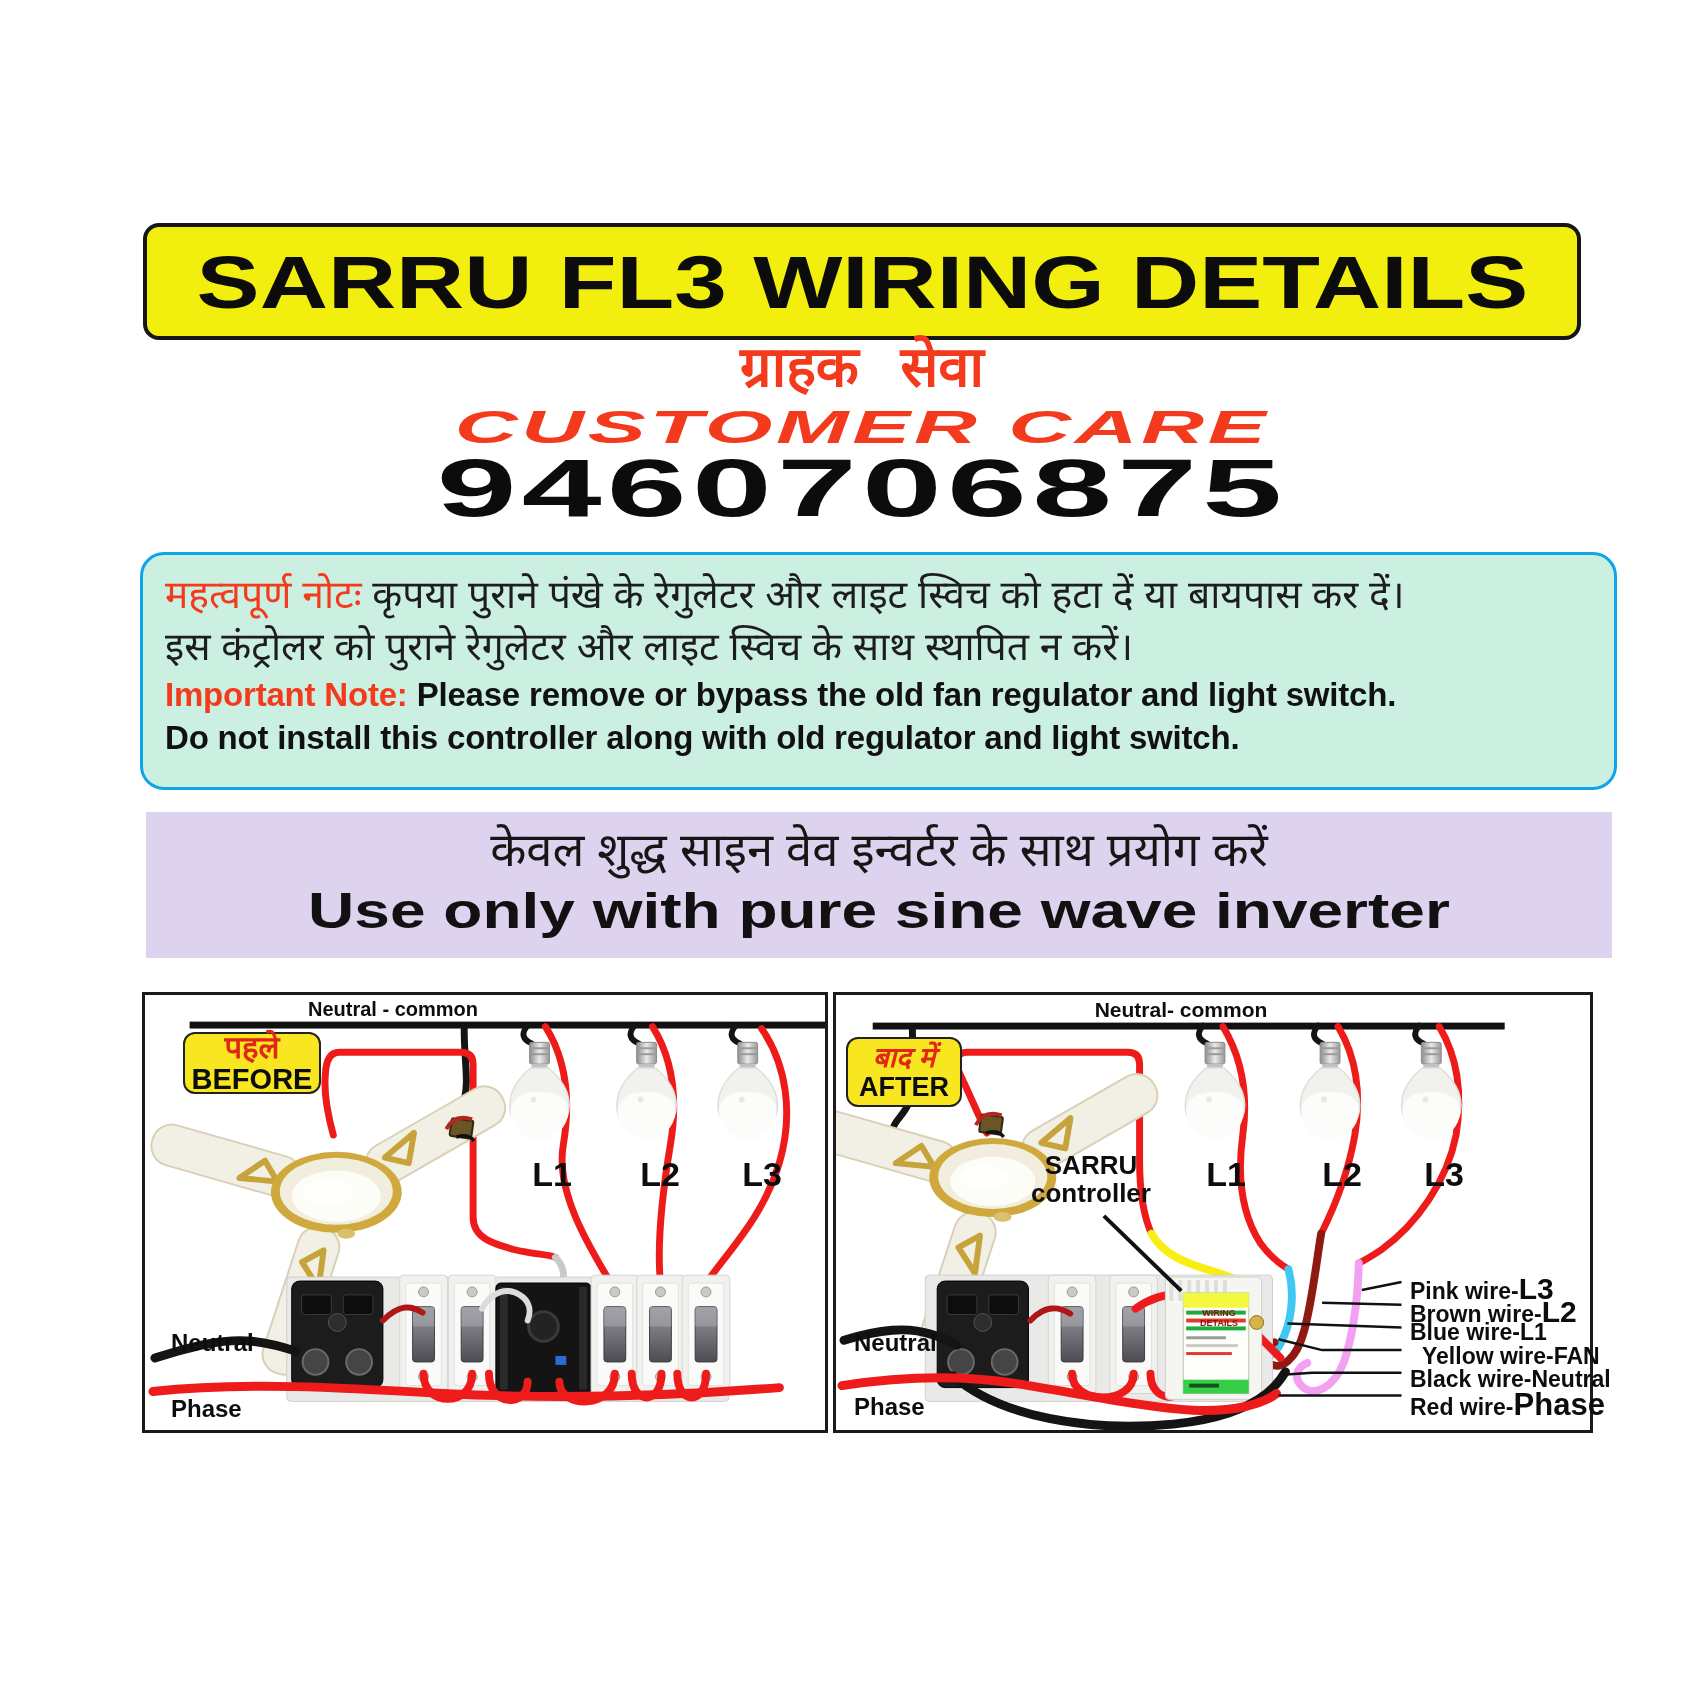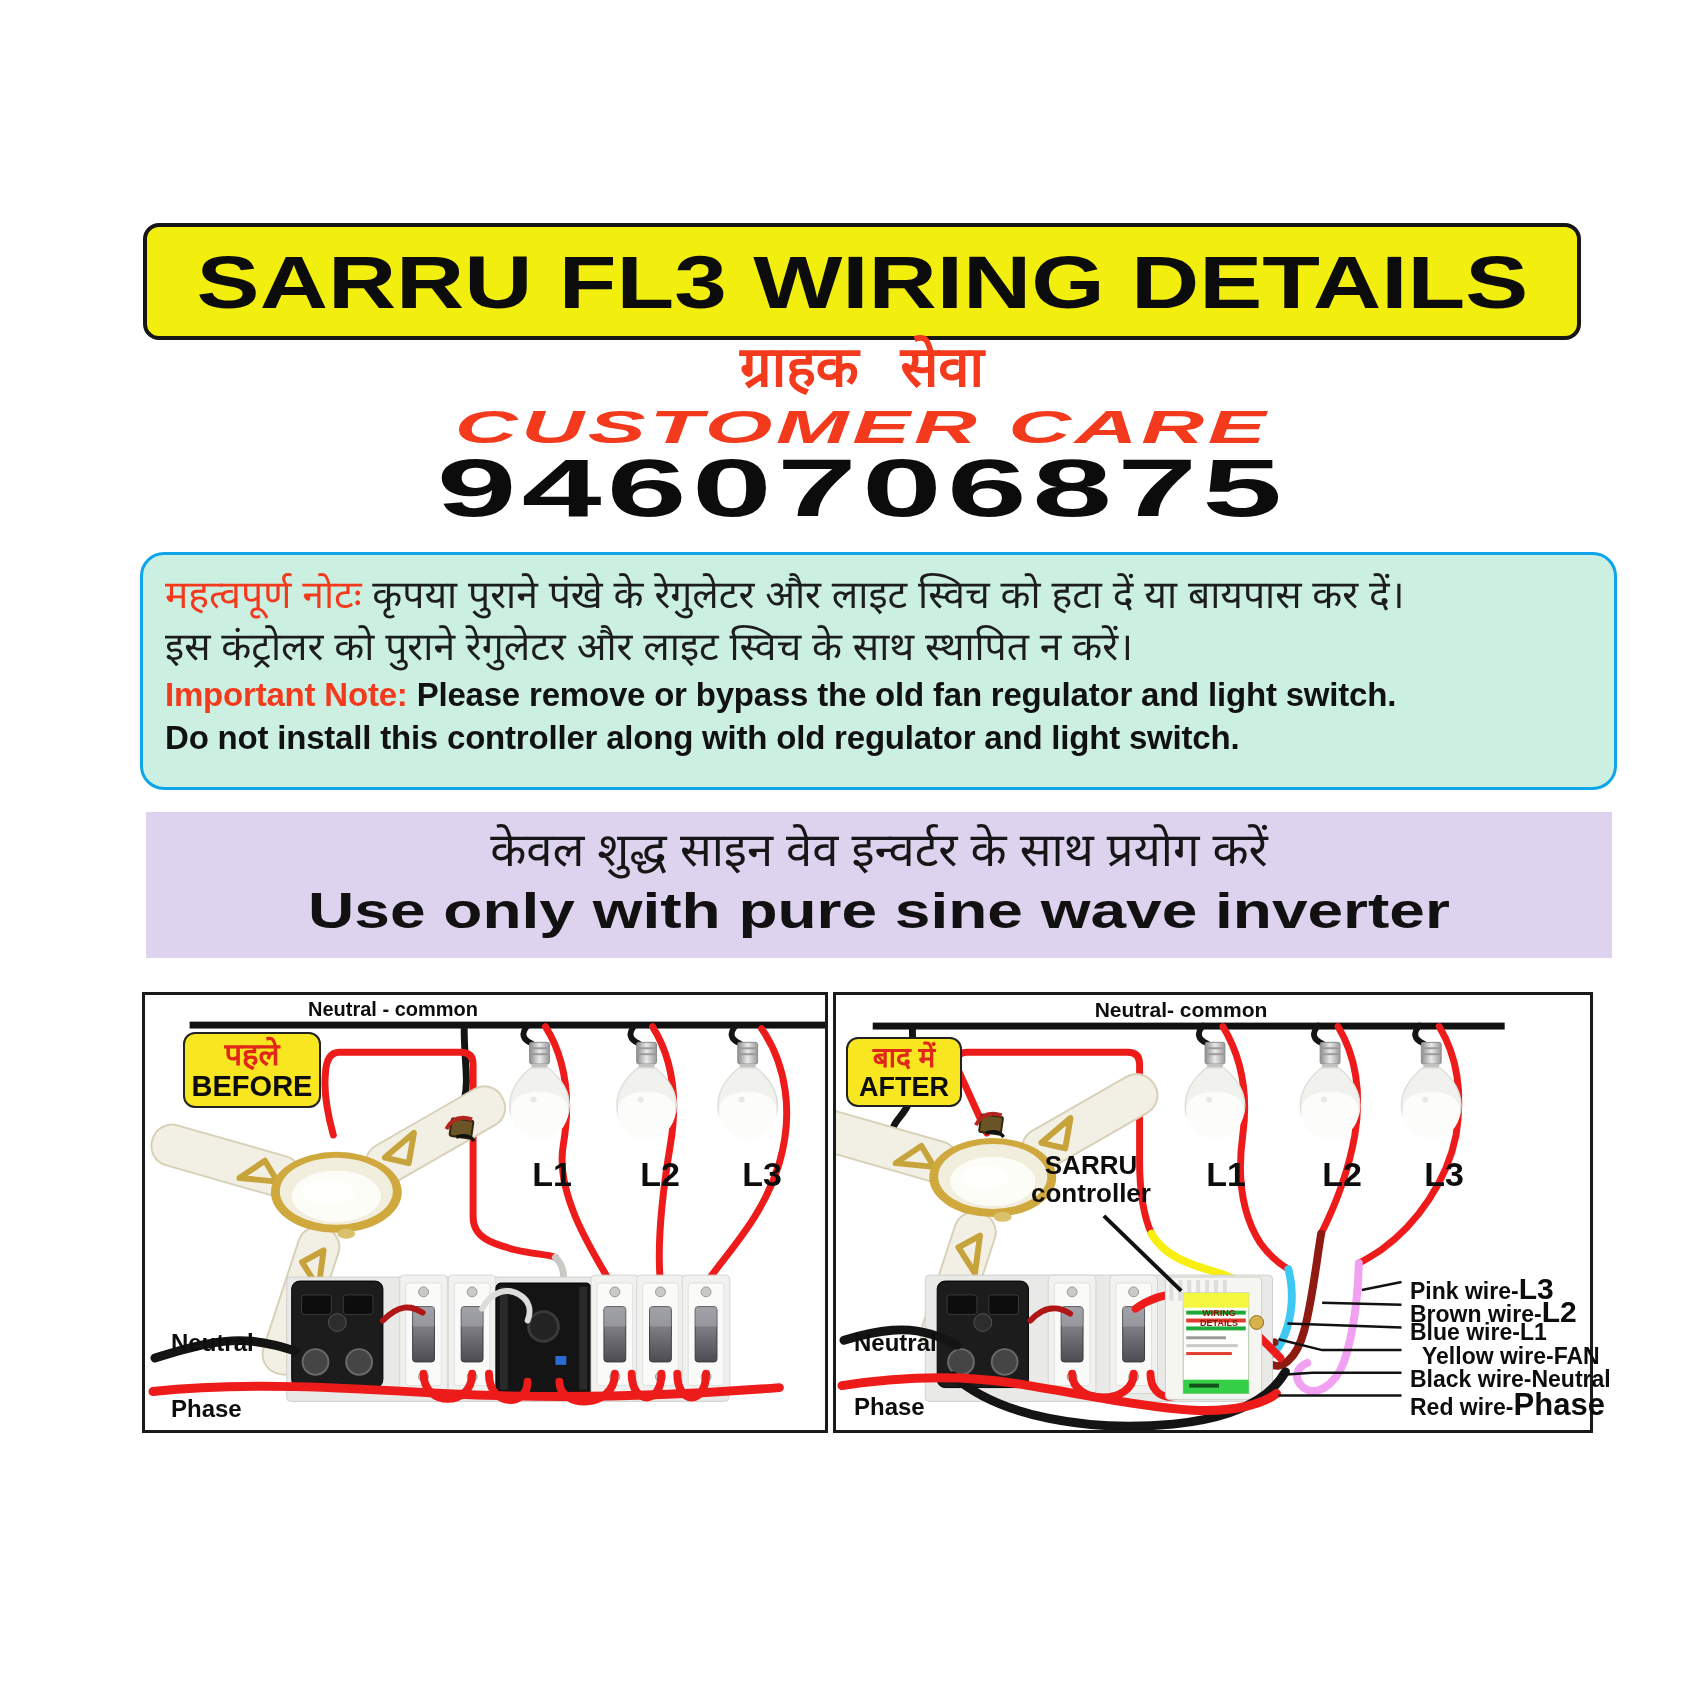--- a/index.html
+++ b/index.html
@@ -44,21 +44,21 @@
   
   .panel{background:#fff;border:3px solid #1a1a1a;}
   .panel-before{left:142px;top:992px;width:686px;height:441px;}
   .panel-after{left:833px;top:992px;width:760px;height:441px;}
   .panel svg{position:absolute;left:0;top:0;width:100%;height:100%;}
   .ncommon{font-size:20px;font-weight:bold;color:#0d0d0d;text-align:center;}
   .badge{background:var(--badge-yellow);border:2px solid #222;border-radius:12px;text-align:center;
     display:flex;flex-direction:column;align-items:center;justify-content:center;line-height:1.05;}
   .badge .bh{color:#e02718;font-weight:bold;font-size:31px;}
   .badge .be{color:#0d0d0d;font-weight:bold;font-size:29px;letter-spacing:0px;}
-  .panel-after .badge .bh{font-size:28px;}
+  .panel-after .badge .bh{font-size:28px;font-style:italic;}
   .panel-after .badge .be{font-size:27px;}
   .bulb-label{font-size:34px;font-weight:bold;color:#0d0d0d;width:70px;text-align:center;}
   .side-label{font-size:24px;font-weight:bold;color:#0d0d0d;}
   .ctrl-label{font-size:26px;font-weight:bold;color:#0d0d0d;text-align:center;line-height:1.08;}
   .wlabel{font-size:23px;font-weight:bold;color:#0d0d0d;white-space:nowrap;line-height:1;}
   .wl-big{font-size:30px;}
   .wl-huge{font-size:31px;}
   .sticker-text{font-size:9px;font-weight:bold;color:#8b1510;width:66px;text-align:center;letter-spacing:0px;}
 </style>
 </head>
@@ -204,21 +204,21 @@
         <path d="M 418 392 C 418 420 474 420 474 384"></path>
         <path d="M 491 384 C 491 416 521 416 521 384"></path>
         <path d="M 537 384 C 537 416 566 416 566 384"></path>
       </g>
 
       <path d="M 10 368 C 48 356 78 348 108 351 C 126 353 140 357 152 361" stroke="#141414" stroke-width="9" fill="none" stroke-linecap="round"></path>
       <path d="M 8 402 C 100 392 200 398 300 404 C 420 410 540 406 640 398" stroke="var(--wire-red)" stroke-width="9" fill="none" stroke-linecap="round"></path>
     </svg>
 
     <div class="abs ncommon" style="left:148px;top:3px;width:200px;">Neutral - common</div>
-    <div class="abs badge" style="left:38px;top:37px;width:138px;height:76px;">
+    <div class="abs badge" style="left:38px;top:37px;width:138px;height:62px;">
       <span class="bh">पहले</span>
       <span class="be">BEFORE</span>
     </div>
     <div class="abs bulb-label" style="left:372px;top:160px;">L1</div>
     <div class="abs bulb-label" style="left:480px;top:160px;">L2</div>
     <div class="abs bulb-label" style="left:582px;top:160px;">L3</div>
     <div class="abs side-label" style="left:26px;top:334px;">Neutral</div>
     <div class="abs side-label" style="left:26px;top:400px;">Phase</div>
   </div>
 

